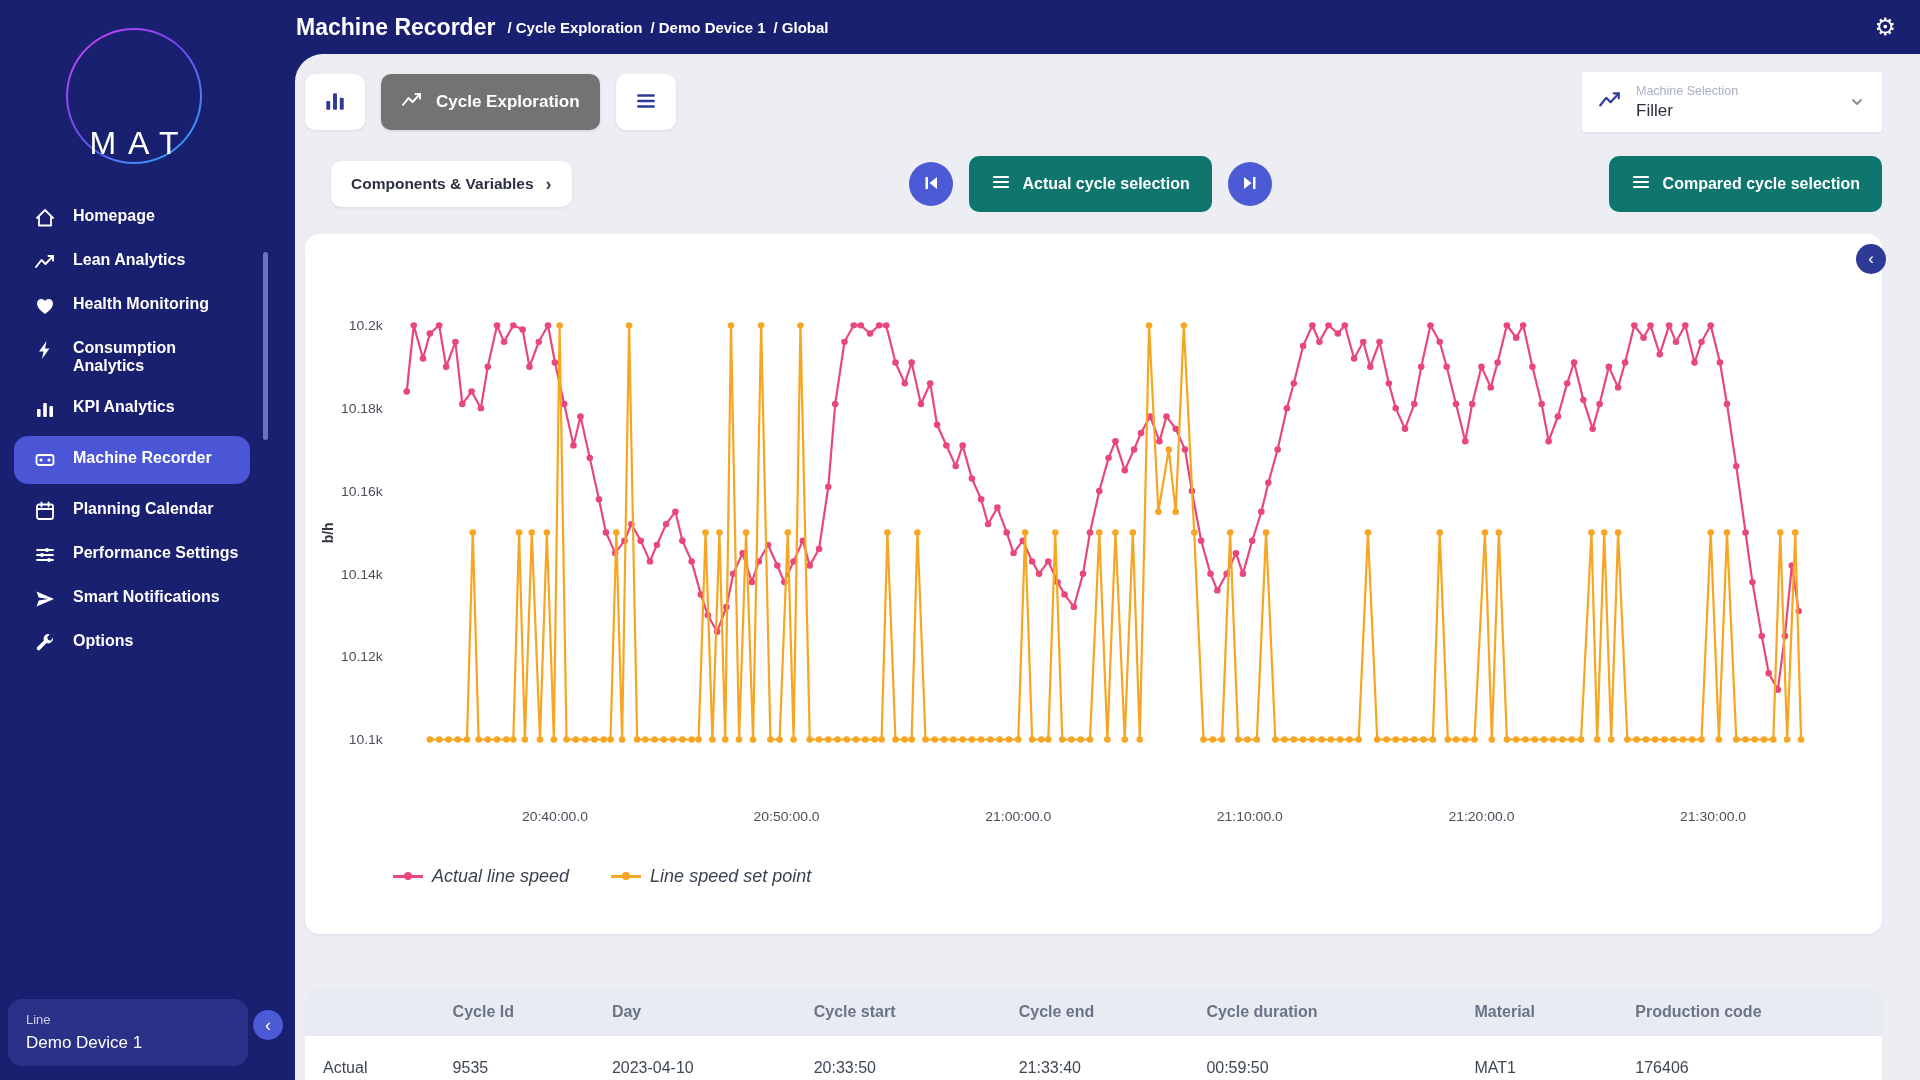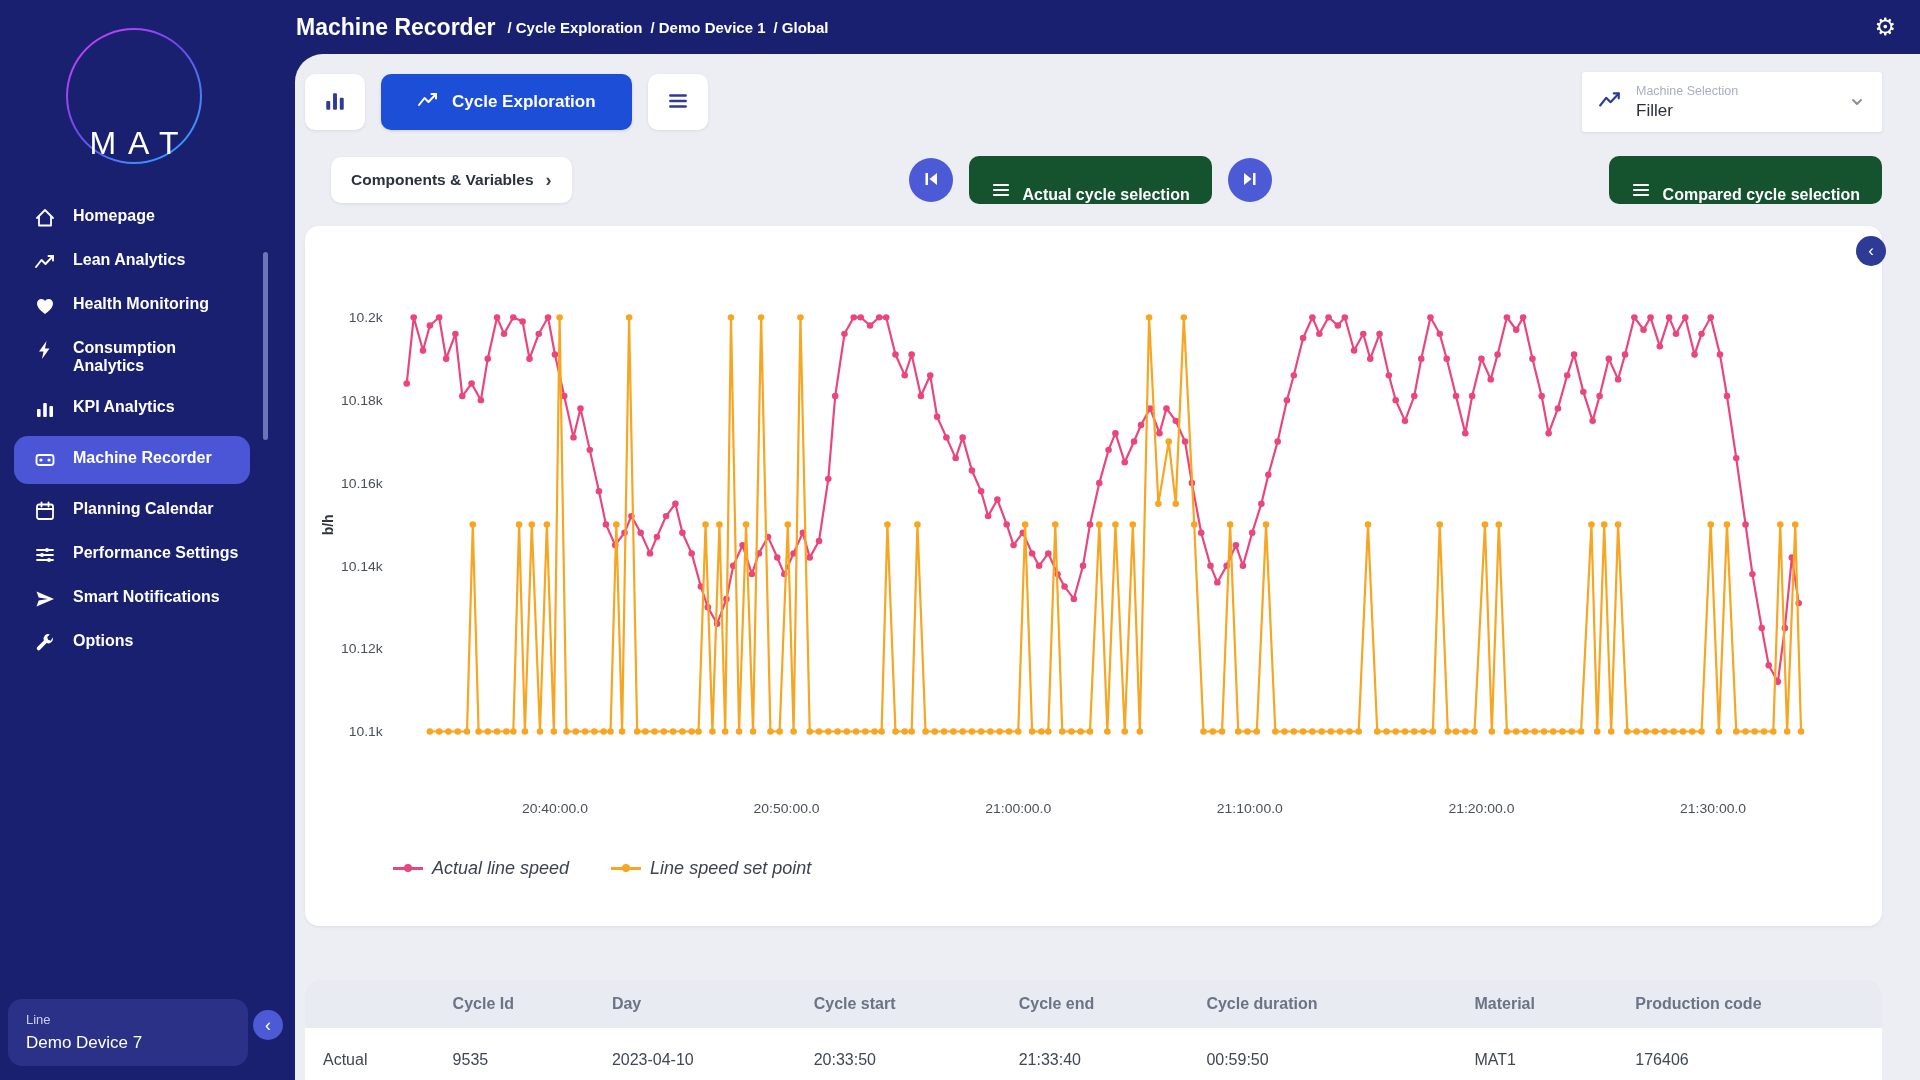--- a/index.html
+++ b/index.html
@@ -31,38 +31,38 @@
   .breadcrumb { display:flex; gap:8px; margin-left:12px; }
   .crumb { color:#fff; font-size:15px; font-weight:600; cursor:pointer; }
   .gear-btn { margin-left:auto; margin-right:24px; background:none; border:none; color:#fff; font-size:24px; cursor:pointer; }
 
   
   .main { position:absolute; left:295px; right:0; top:54px; bottom:0; background:#edeef4;
     border-top-left-radius:28px; padding:18px 38px 0 10px; overflow:hidden; }
   .row1 { display:flex; align-items:center; gap:16px; }
   .icon-btn { width:60px; height:56px; background:#fff; border:none; border-radius:10px; display:flex;
     align-items:center; justify-content:center; cursor:pointer; box-shadow:0 1px 3px rgba(30,35,90,.10); }
-  .btn-primary { height:56px; background:#1d4ed8; border:none; border-radius:10px; color:#fff; font-weight:700;
-    font-size:17px; display:flex; align-items:center; gap:13px; padding:0 36px; cursor:pointer; box-shadow:0 1px 3px rgba(30,35,90,.15); }
+  .btn-primary { height:56px; background:#737373; border:none; border-radius:10px; color:#fff; font-weight:700;
+    font-size:17px; display:flex; align-items:center; gap:13px; padding:0 20px; cursor:pointer; box-shadow:0 1px 3px rgba(30,35,90,.15); }
   .machine-select { margin-left:auto; width:300px; height:60px; background:#fff; border-radius:3px;
     display:flex; align-items:center; gap:14px; padding:0 16px; cursor:pointer; box-shadow:0 1px 3px rgba(30,35,90,.10); }
   .ms-texts { display:flex; flex-direction:column; gap:3px; }
   .ms-label { font-size:12.5px; color:#a9afc2; }
   .ms-value { font-size:17px; color:#2b2f3a; }
   .ms-chev { margin-left:auto; display:flex; }
 
   .row2 { display:flex; align-items:center; gap:16px; margin-top:24px;padding-left:26px; }
   .btn-white { height:46px; background:#fff; border:none; border-radius:10px; font-size:15.5px; font-weight:700;
     color:#2b3040; display:flex; align-items:center; gap:12px; padding:0 20px; cursor:pointer; box-shadow:0 1px 3px rgba(30,35,90,.10); }
   .chev-right { color:#3a3f4e; font-size:18px; font-weight:700; }
   .spacer { flex:1; }
   .circle-btn { width:44px; height:44px; border-radius:50%; background:#4c5ad5; border:none; display:flex;
     align-items:center; justify-content:center; cursor:pointer; }
-  .pill-navy { height:48px; background:#14532d; border:none; border-radius:10px; color:#fff; font-weight:700;
-    font-size:16px; display:flex; align-items:flex-end; gap:12px; padding:0 22px; cursor:pointer; }
+  .pill-navy { height:56px; background:#0f766e; border:none; border-radius:10px; color:#fff; font-weight:700;
+    font-size:16px; display:flex; align-items:center; gap:12px; padding:0 22px; cursor:pointer; }
 
   
   .chart-card { position:relative; margin-top:22px; background:#fff; border-radius:14px; height:700px;
     padding:34px 12px 8px 8px; box-shadow:0 1px 3px rgba(30,35,90,.08); }
   .chart-collapse { position:absolute; top:10px; right:-4px; width:30px; height:30px; border-radius:50%;
     background:#2d3b97; color:#fff; border:none; font-size:17px; line-height:28px; text-align:center; cursor:pointer; }
   #chart-svg { width:100%; height:580px; display:block; }
   .ytick { font-size:14px; fill:#4a4f5a; text-anchor:end; }
   .xtick { font-size:14px; fill:#4a4f5a; text-anchor:middle; }
   .ylab  { font-size:14.5px; fill:#30343c; text-anchor:middle; font-weight:600; }
@@ -177,21 +177,21 @@
           <svg width="22" height="22" viewBox="0 0 22 22">
             <path fill="#fff" d="M18.6 5.2a4.6 4.6 0 01-6 5.9L6 17.7a1.9 1.9 0 11-2.7-2.7L9.9 8.4a4.6 4.6 0 015.9-6l-2.6 2.6.9 2.8 2.8.9z"></path>
           </svg>
         </span>
       <span>Options</span>
     </div>
   </nav>
   <div class="side-scrollbar"></div>
   <div class="line-card">
     <div class="line-label">Line</div>
-    <div class="line-value">Demo Device 7</div>
+    <div class="line-value">Demo Device 1</div>
   </div>
   <button class="line-collapse"><span>‹</span></button>
 </aside>
 
 <header class="topbar">
   <span class="page-title">Machine Recorder</span>
   <nav class="breadcrumb">
     <span class="crumb">/ Cycle Exploration</span>
     <span class="crumb">/ Demo Device 1</span>
     <span class="crumb">/ Global</span>

